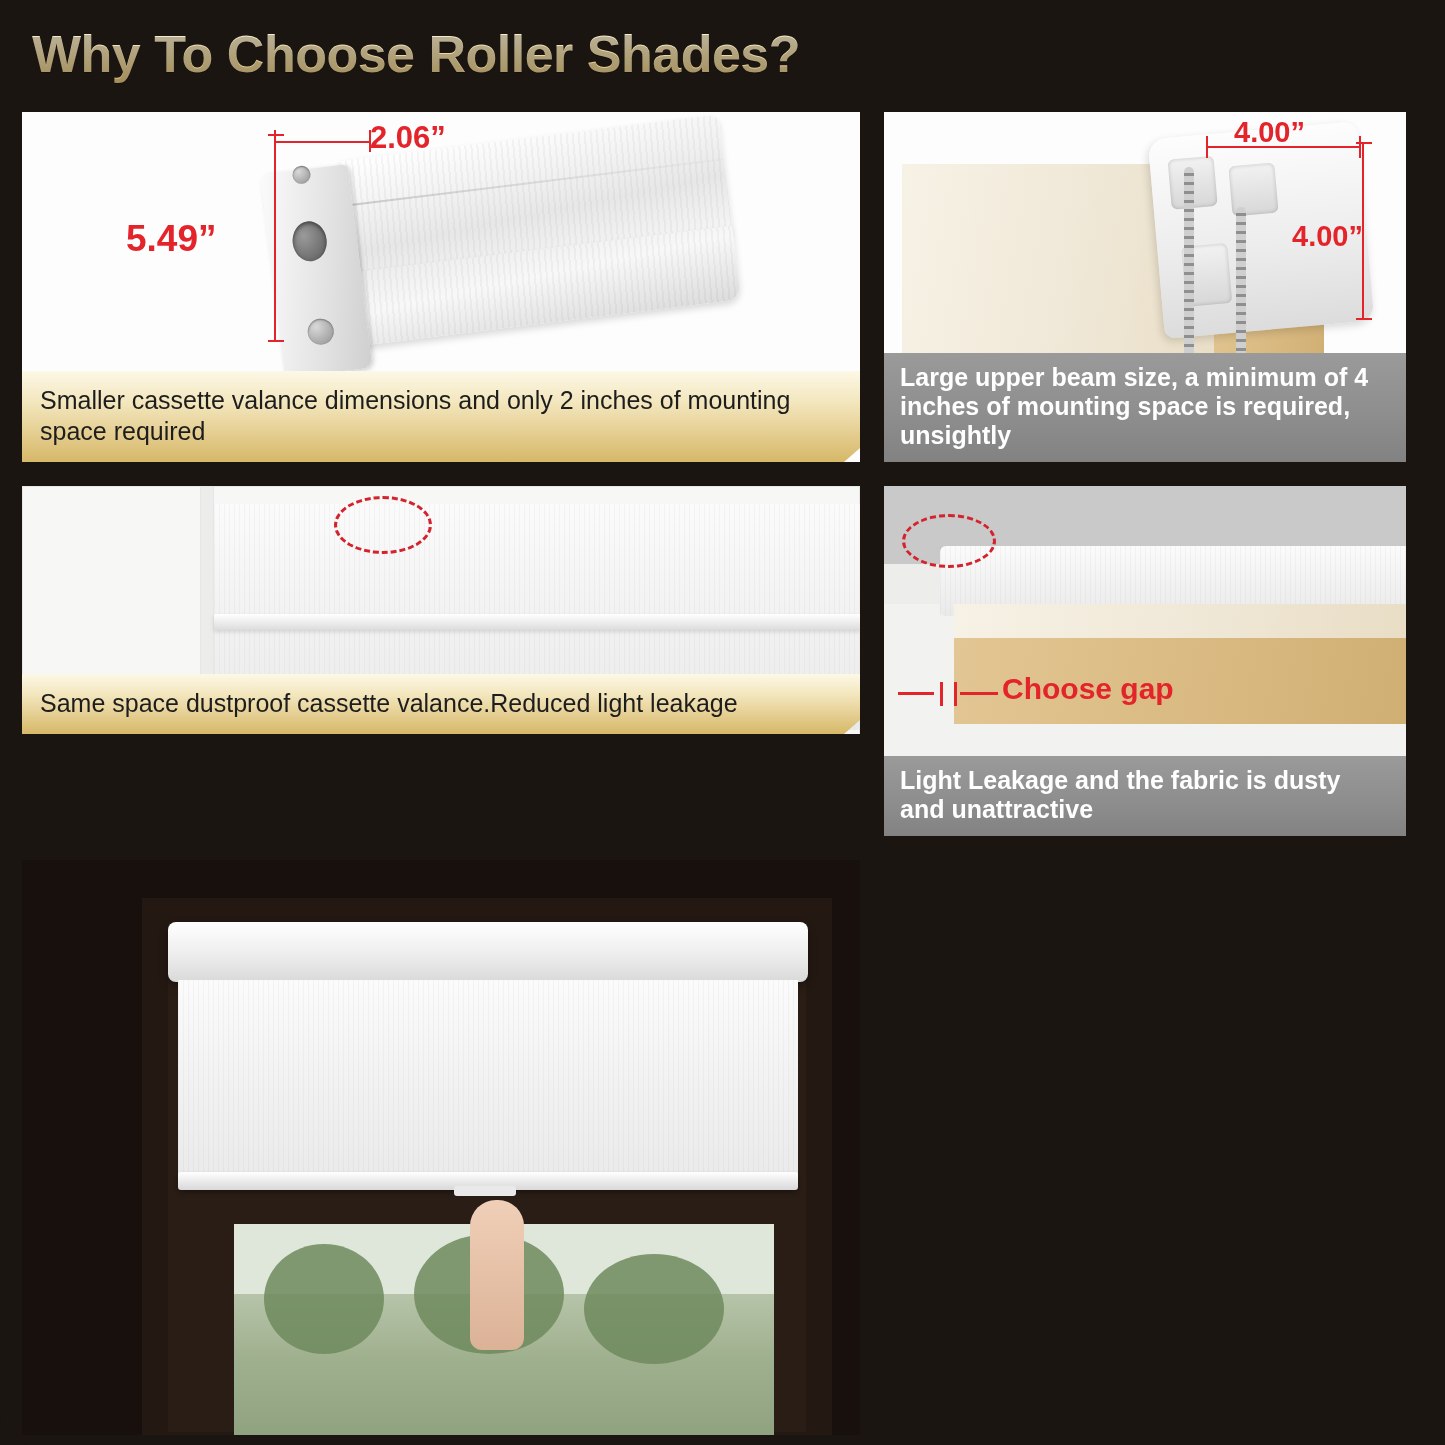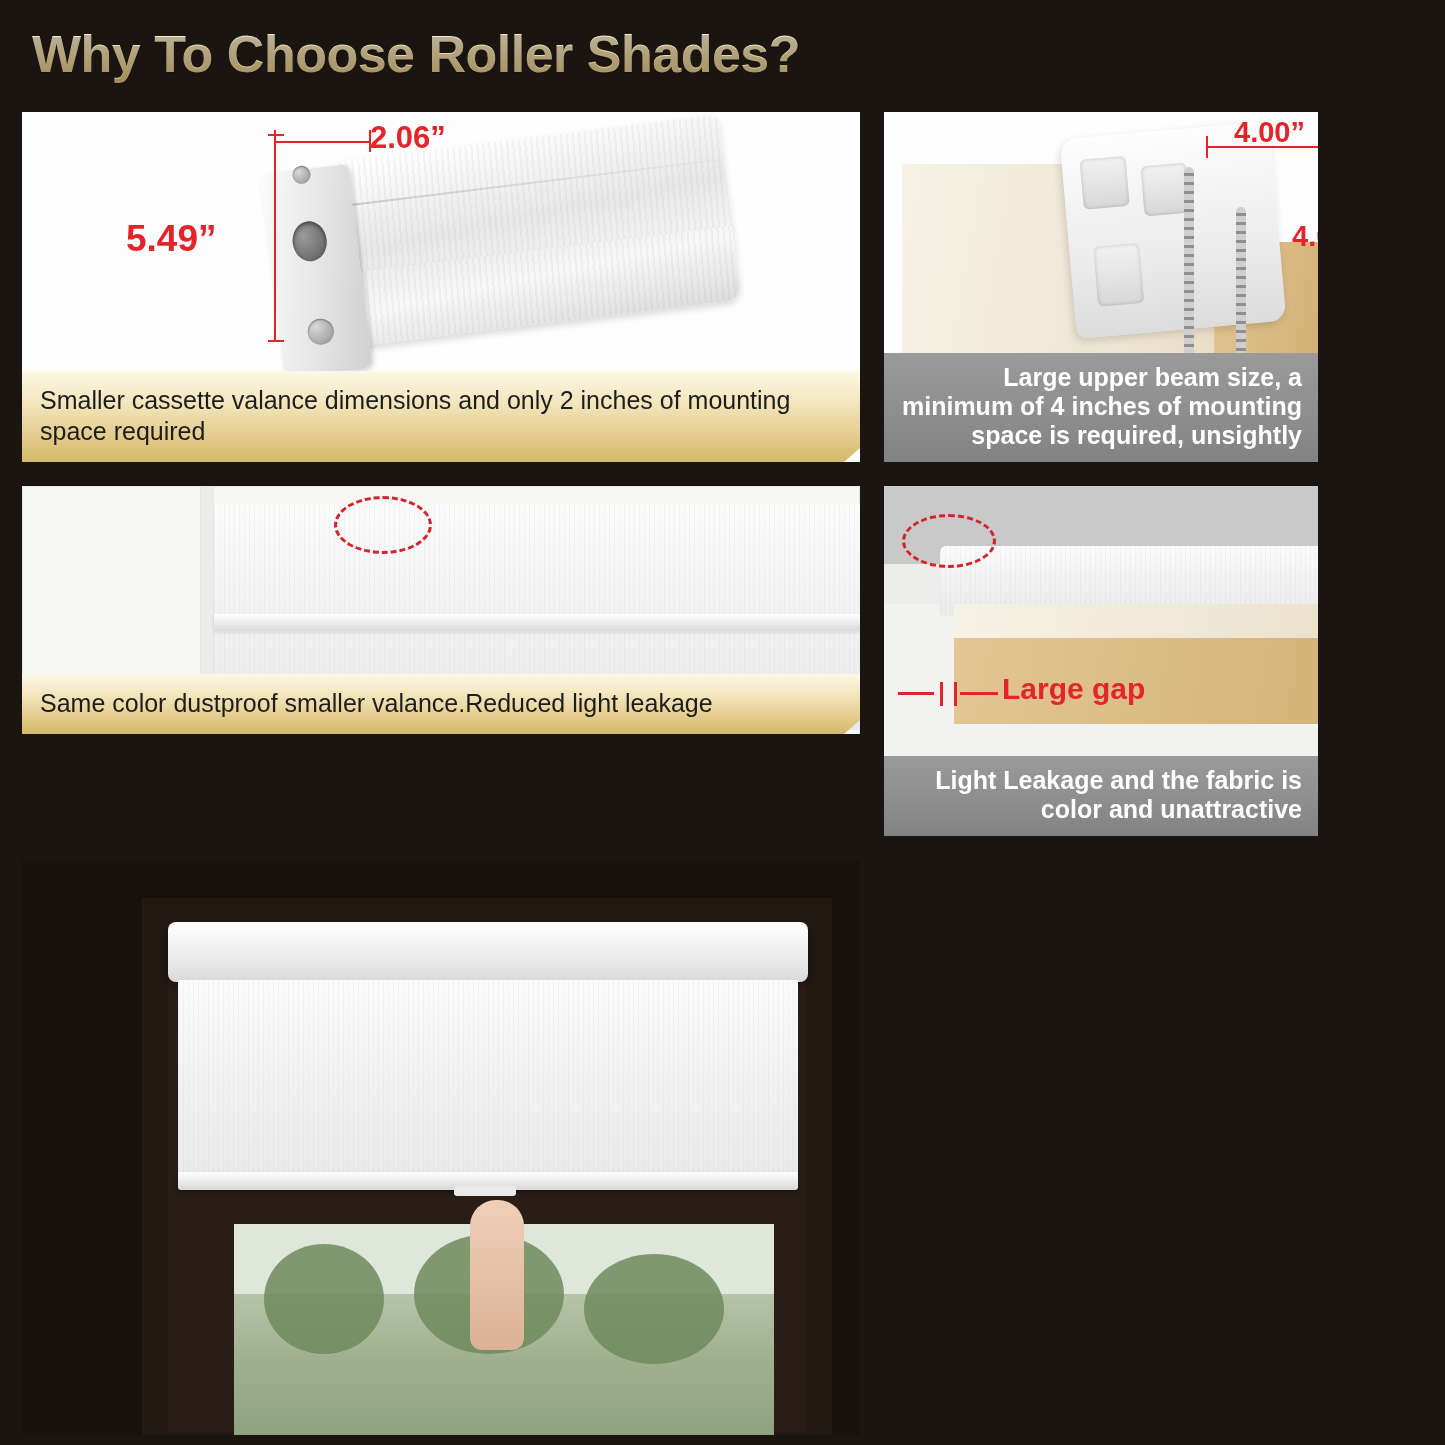--- a/index.html
+++ b/index.html
@@ -21,21 +21,21 @@
     -webkit-background-clip:text;background-clip:text;
     -webkit-text-fill-color:transparent;
     text-shadow:0 1px 0 rgba(0,0,0,0.25);
   }
 
   
   .grid{position:absolute;left:22px;top:112px;width:1400px;}
   .row{display:flex;gap:24px;margin-bottom:24px;}
   .cell{position:relative;overflow:hidden;background:#fff;}
   .cell.small{width:838px;}
-  .cell.right{width:434px;text-align:right;}
+  .cell.right{width:522px;}
 
   
   .caption{
     position:absolute;left:0;right:0;bottom:0;
     padding:14px 18px 16px 18px;
     font-size:25px;line-height:1.22;font-weight:500;
     color:#1a1a1a;
     box-sizing:border-box;
   }
   .caption.gold{
@@ -276,21 +276,21 @@
           <div class="dashed-ellipse" style="left:312px;top:10px;width:92px;height:52px;"></div>
 
           <div class="dim" style="left:208px;top:198px;width:100px;height:24px;">
             <div class="line" style="left:0;top:10px;width:38px;height:3px;"></div>
             <div class="line" style="left:42px;top:0;width:3px;height:24px;"></div>
             <div class="line" style="left:52px;top:0;width:3px;height:24px;"></div>
             <div class="line" style="left:58px;top:10px;width:38px;height:3px;"></div>
           </div>
           <div class="redtxt abs" style="left:306px;top:188px;">smaller gap</div>
 
-          <div class="caption gold">Same color dustproof smaller valance.Reduced light leakage</div>
+          <div class="caption gold">Same space dustproof cassette valance.Reduced light leakage</div>
         </div>
       </div>
 
       <div class="cell right" style="height:350px;">
         <div class="photo bg-lightgray">
 
           <div class="abs" style="left:0;top:0;width:538px;height:78px;background:#c9c9c9;"></div>
           <div class="abs" style="left:0;top:78px;width:538px;height:40px;background:#ededeb;"></div>
           <div class="shade-white" style="left:56px;top:60px;width:482px;height:70px;border-radius:6px;">
             <div class="tex"></div>
@@ -299,23 +299,23 @@
           <div class="fabric-tan" style="left:70px;top:152px;width:468px;height:86px;"></div>
 
           <div class="dashed-ellipse" style="left:18px;top:28px;width:88px;height:48px;"></div>
 
           <div class="dim" style="left:14px;top:196px;width:110px;height:24px;">
             <div class="line" style="left:0;top:10px;width:36px;height:3px;"></div>
             <div class="line" style="left:42px;top:0;width:3px;height:24px;"></div>
             <div class="line" style="left:56px;top:0;width:3px;height:24px;"></div>
             <div class="line" style="left:62px;top:10px;width:38px;height:3px;"></div>
           </div>
-          <div class="redtxt abs" style="left:118px;top:186px;">Large gap</div>
-
-          <div class="caption gray">Light Leakage and the fabric is color and unattractive</div>
+          <div class="redtxt abs" style="left:118px;top:186px;">Choose gap</div>
+
+          <div class="caption gray">Light Leakage and the fabric is dusty and unattractive</div>
         </div>
       </div>
     </div>
 
     <div class="row">
 
       <div class="cell small" style="height:575px;">
         <div class="photo bg-dark">
           <div class="room"></div>
 

